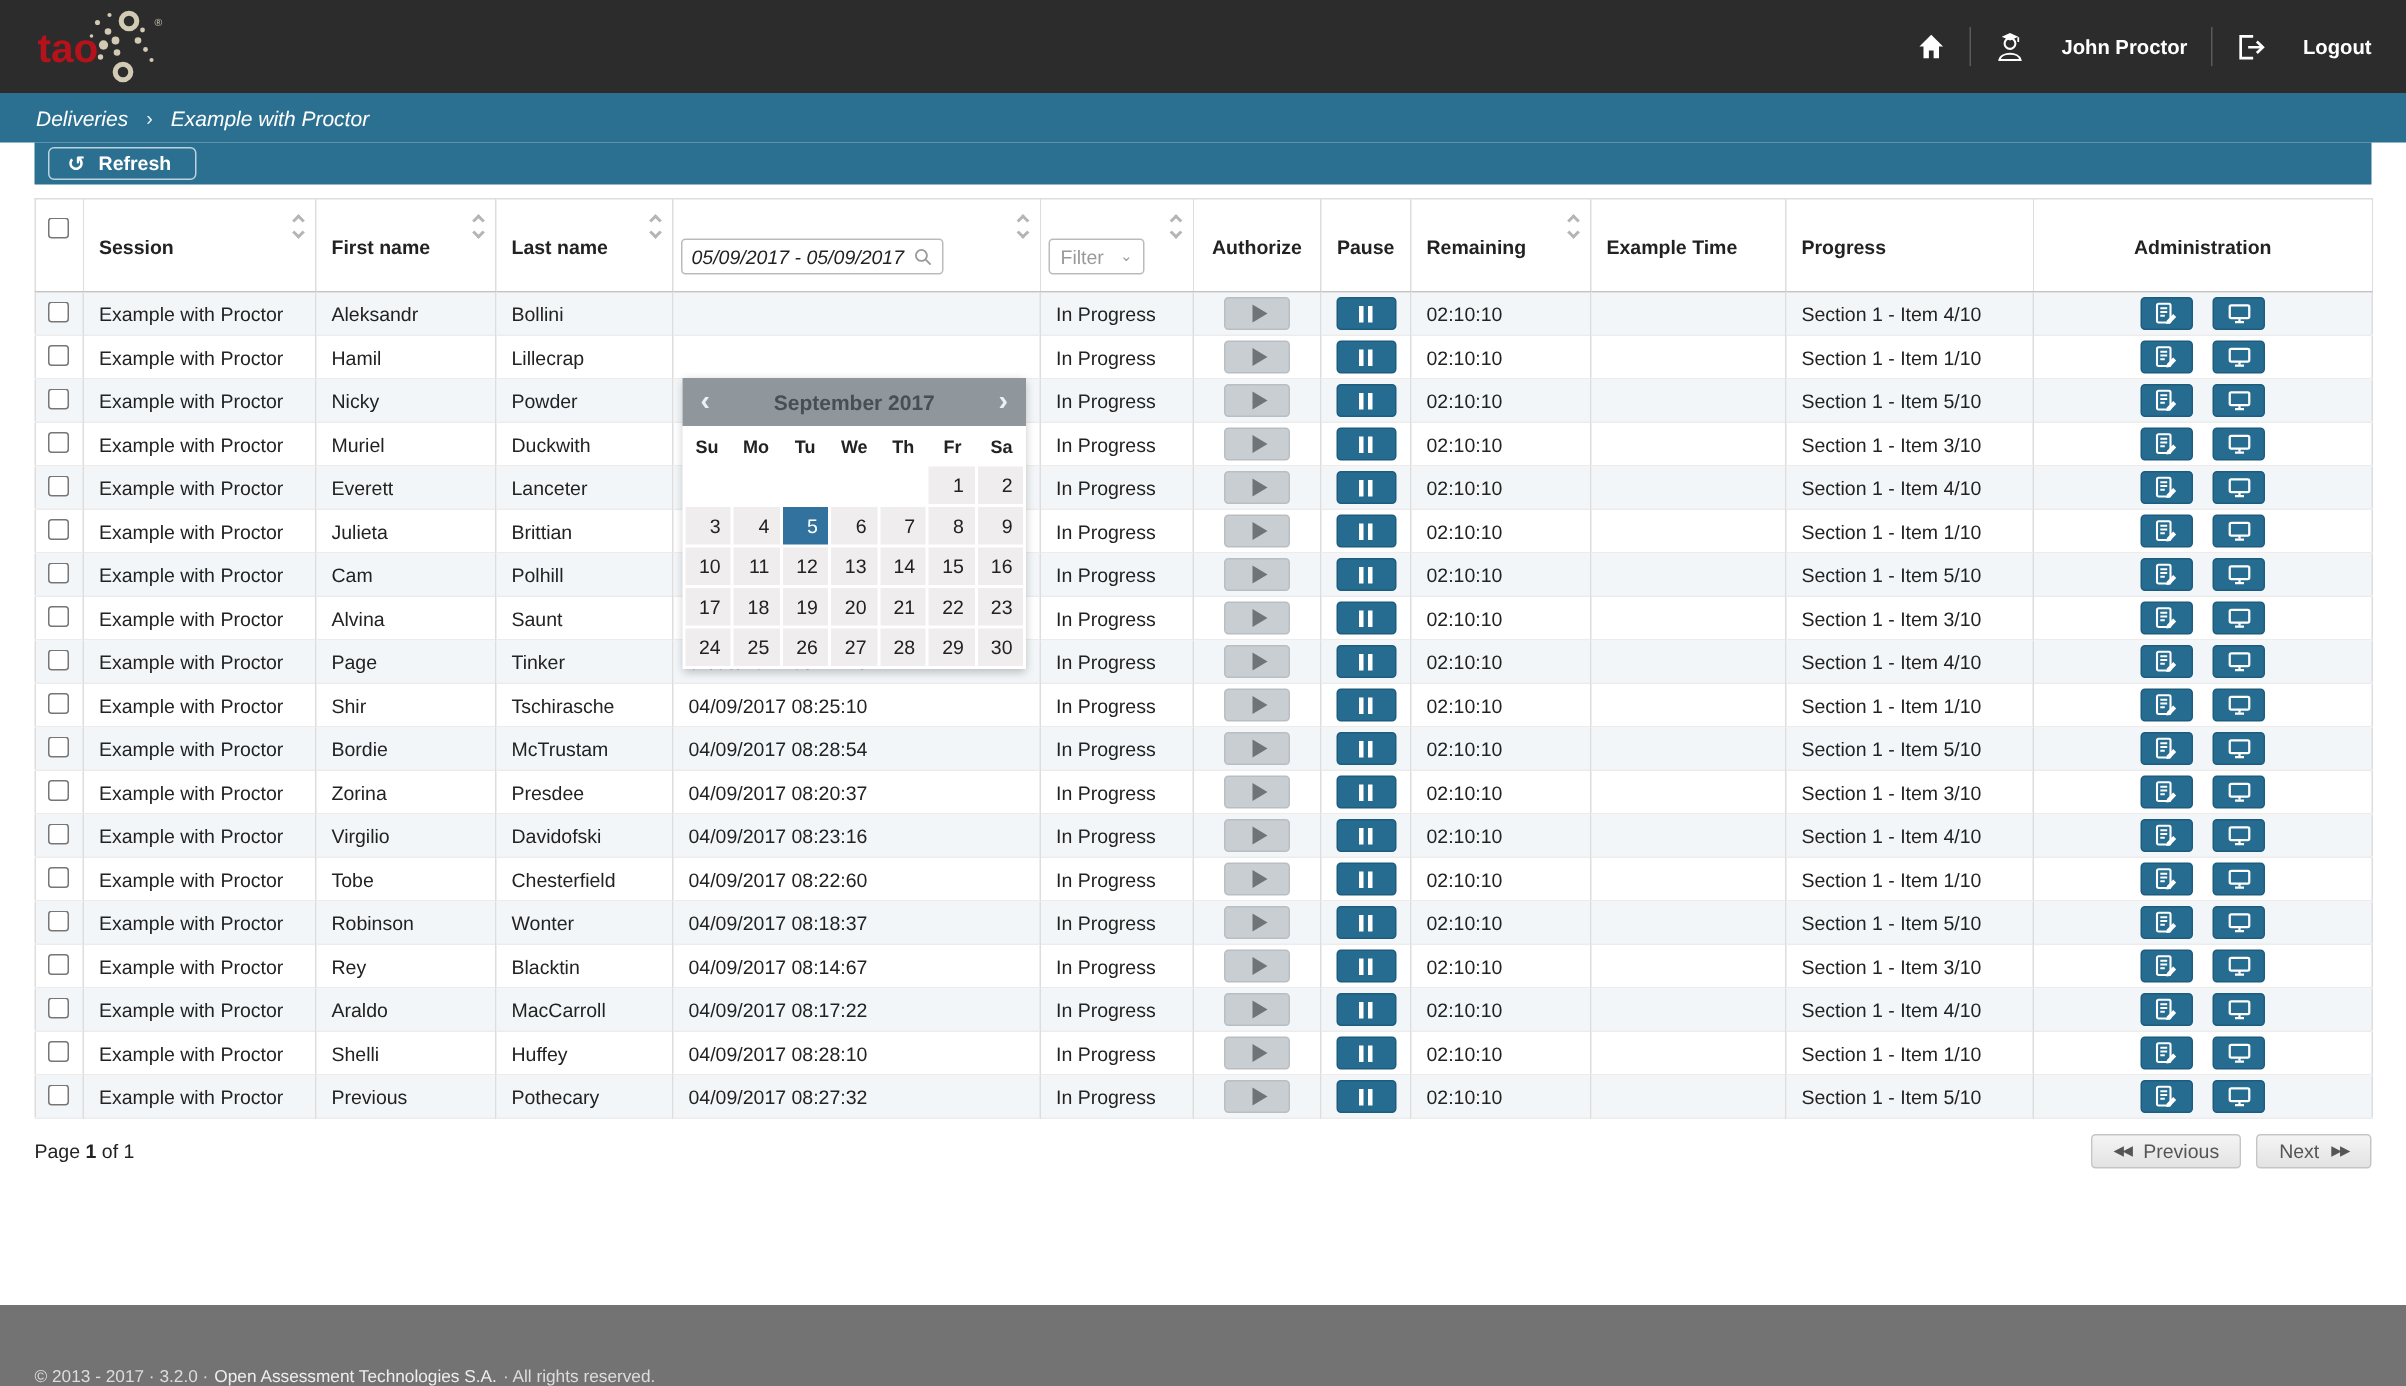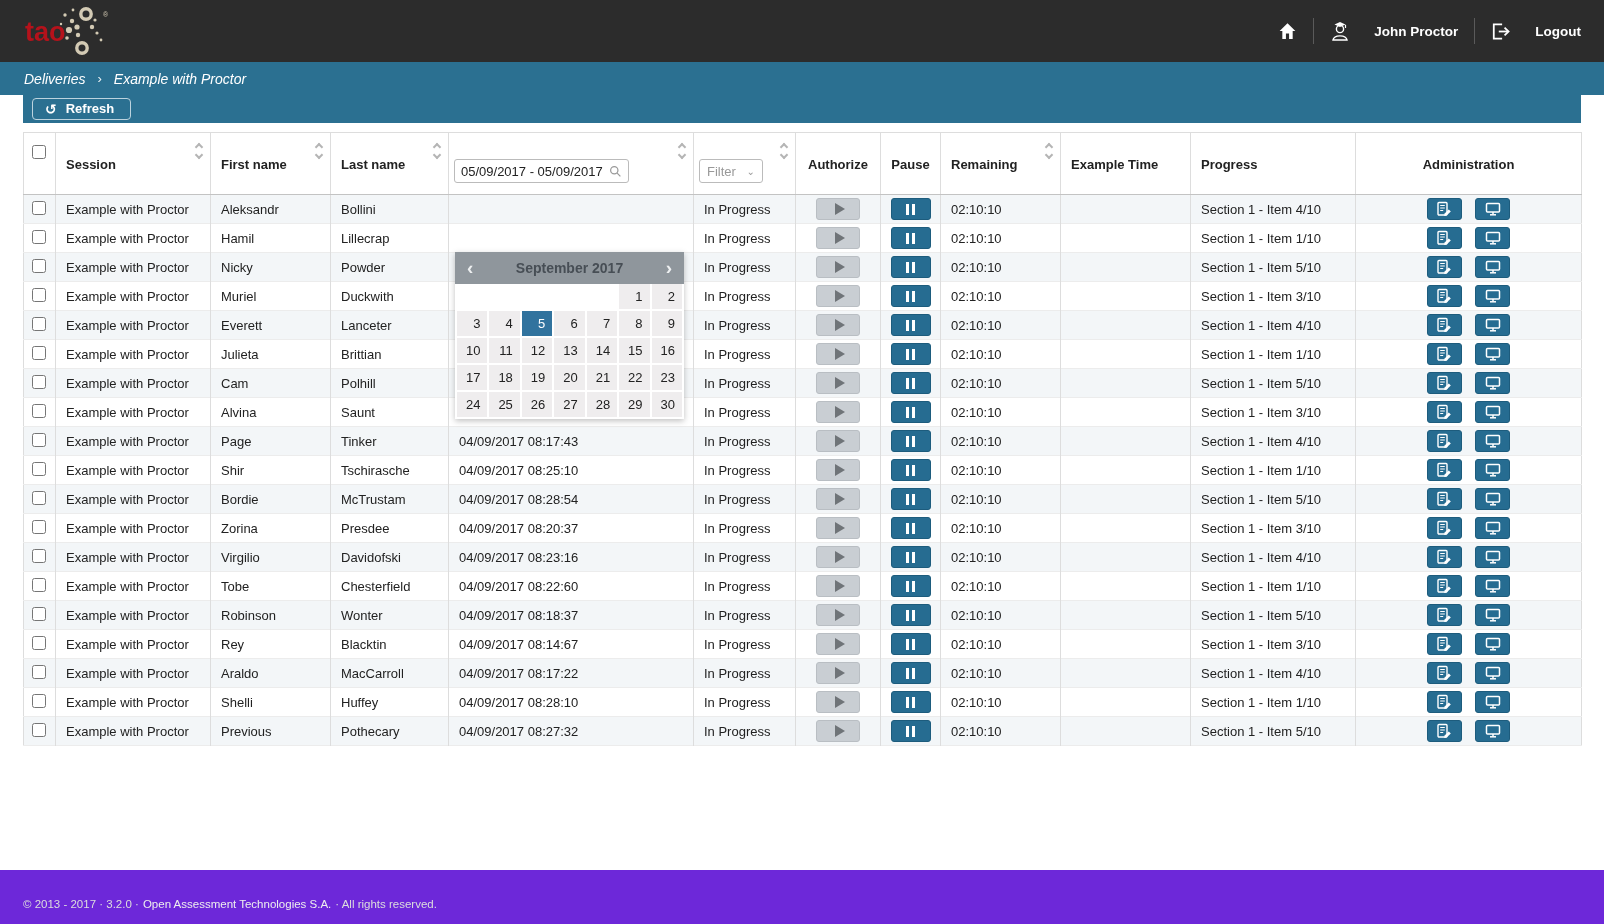--- a/index.html
+++ b/index.html
@@ -38,21 +38,21 @@
     border-bottom:1px solid #c3c3c3; position:relative; background:#fff; }
   thead th.center { text-align:center; padding-left:0; }
   .sort-icon { position:absolute; right:7px; top:11px; width:8px; height:14px; cursor:pointer; }
   .sort-icon i { display:block; width:6px; height:6px; border:solid #b5b5b5; border-width:2px 2px 0 0; }
   .sort-icon i.up   { transform:rotate(-45deg); margin:0 0 1px 1px; }
   .sort-icon i.down { transform:rotate(135deg); margin:2px 0 0 1px; }
 
   .date-filter { position:absolute; left:5px; top:26px; width:175px; height:24px; border:1px solid #bbb;
     border-radius:3px; background:#fff; display:flex; align-items:center; padding:0 6px; font-weight:normal; }
   .date-filter input { border:none; outline:none; width:148px; font-size:13px; color:#222;
-    font-family:inherit; background:transparent; }
+    font-family:inherit; background:transparent;font-style:italic; }
   .status-filter { position:absolute; left:5px; top:26px; width:64px; height:24px; border:1px solid #bbb;
     border-radius:3px; background:#fff; display:flex; align-items:center; justify-content:space-between;
     padding:0 7px; font-weight:normal; color:#999; cursor:pointer; font-size:13px; }
   .chev-down { font-size:10px; color:#999; }
 
   tbody td { height:29px; padding:0 10px; }
   tbody td.center { text-align:center; padding:0; }
   tbody tr { border-bottom:1px solid #ececec; }
   tbody tr:nth-child(odd) { background:#f3f6f8; }
   td.c-check, th.c-check { border-left:none; padding:0 0 0 8px; }
@@ -89,22 +89,22 @@
 
   
   .pager { width:1558px; display:flex; justify-content:space-between; align-items:center; margin-top:10px; font-size:13px; }
   .pager-buttons { display:flex; gap:10px; }
   .btn-page { display:flex; align-items:center; gap:8px; background:linear-gradient(#f4f4f4,#e3e3e3);
     border:1px solid #c5c5c5; border-radius:3px; color:#555; font-size:13px; padding:3px 14px; cursor:pointer;
     font-family:inherit; }
   .pg-arrow { font-size:9px; letter-spacing:-1px; color:#555; }
 
   
-  .footer { position:absolute; left:0; bottom:0; width:100%; height:54px; background:#6d28d9; color:#ddd;
-    display:flex; align-items:center; padding:14px 0 0 23px; font-size:11.5px; }
+  .footer { position:absolute; left:0; bottom:0; width:100%; height:54px; background:#737373; color:#ddd;
+    display:flex; align-items:flex-end; padding:14px 0 0 23px; font-size:11.5px; }
   .footer a { color:#eee; cursor:pointer; }
   .footer span { margin-right:4px; }
   .footer a { margin-right:4px; }
 </style>
 </head>
 <body>
 
 <div class="topbar">
   <div class="logo">
     <svg width="88" height="52" viewBox="0 0 88 52">
@@ -1056,28 +1056,54 @@
           <rect x="1.5" y="2.5" width="13" height="8.5" rx="1" fill="none" stroke="#fff" stroke-width="1.5"></rect>
           <path d="M8 11 v2.2" stroke="#fff" stroke-width="1.5"></path>
           <path d="M5 13.8 h6" stroke="#fff" stroke-width="1.5"></path>
         </svg>
       </button>
     </td>
   </tr>
       </tbody>
   </table>
 
+  <div class="pager">
+    <div>
+      <span>Page</span>
+      <b>1</b>
+      <span>of 1</span>
+    </div>
+    <div class="pager-buttons">
+      <button class="btn-page">
+        <span class="pg-arrow">◀◀</span>
+        <span>Previous</span>
+      </button>
+      <button class="btn-page">
+        <span>Next</span>
+        <span class="pg-arrow">▶▶</span>
+      </button>
+    </div>
+  </div>
 </div>
 
 <div class="datepicker">
   <div class="cal-header">
     <span class="cal-nav prev">‹</span>
     <span>September 2017</span>
     <span class="cal-nav next">›</span>
   </div>
+  <div class="cal-weekdays">
+      <span>Su</span>
+      <span>Mo</span>
+      <span>Tu</span>
+      <span>We</span>
+      <span>Th</span>
+      <span>Fr</span>
+      <span>Sa</span>
+    </div>
   <div class="cal-grid">
       <div class="cal-cell empty"></div>
       <div class="cal-cell empty"></div>
       <div class="cal-cell empty"></div>
       <div class="cal-cell empty"></div>
       <div class="cal-cell empty"></div>
       <div class="cal-cell">1</div>
       <div class="cal-cell">2</div>
       <div class="cal-cell">3</div>
       <div class="cal-cell">4</div>

